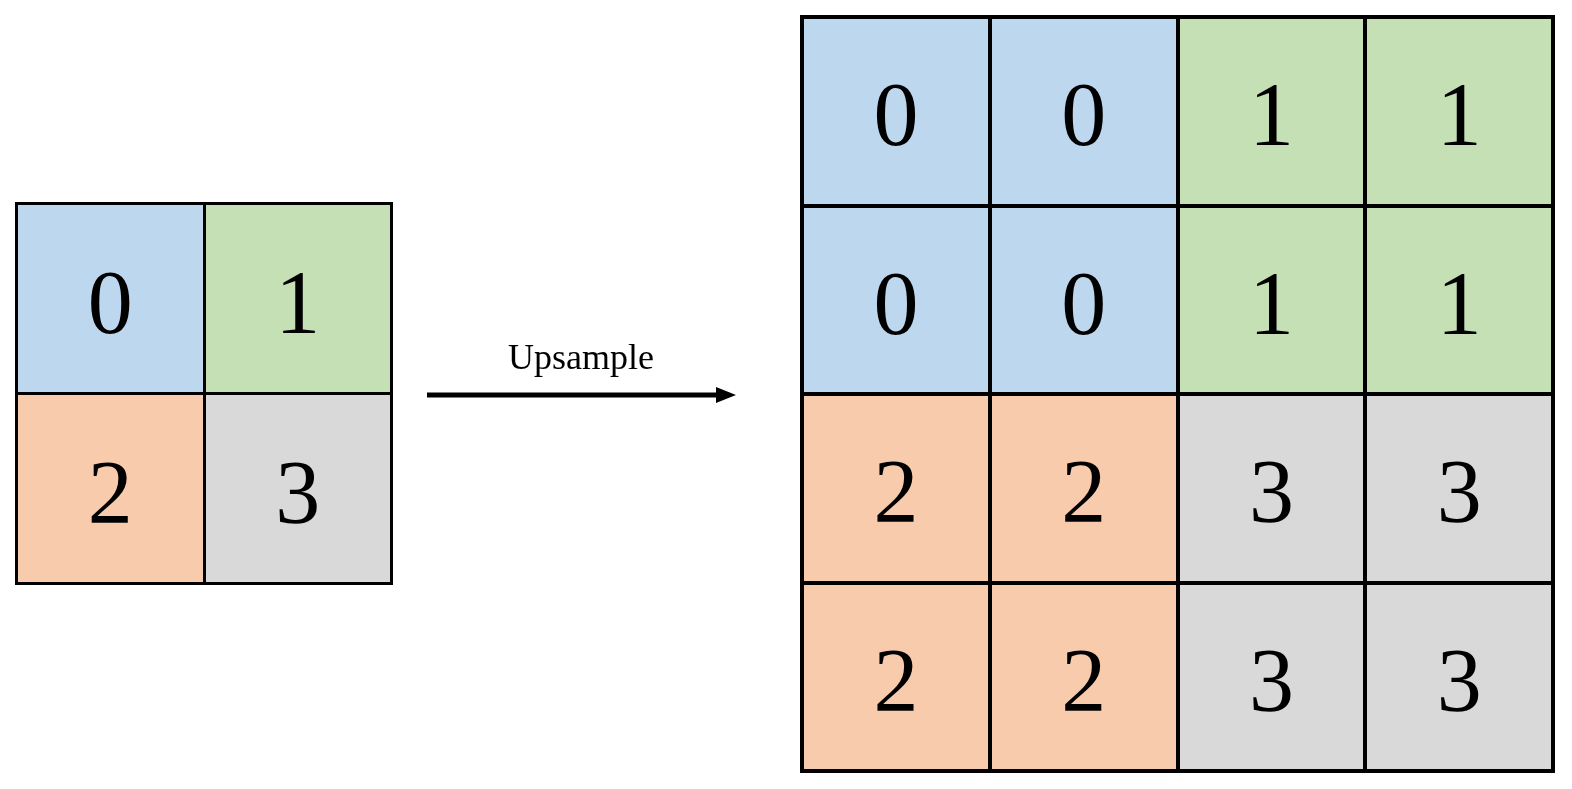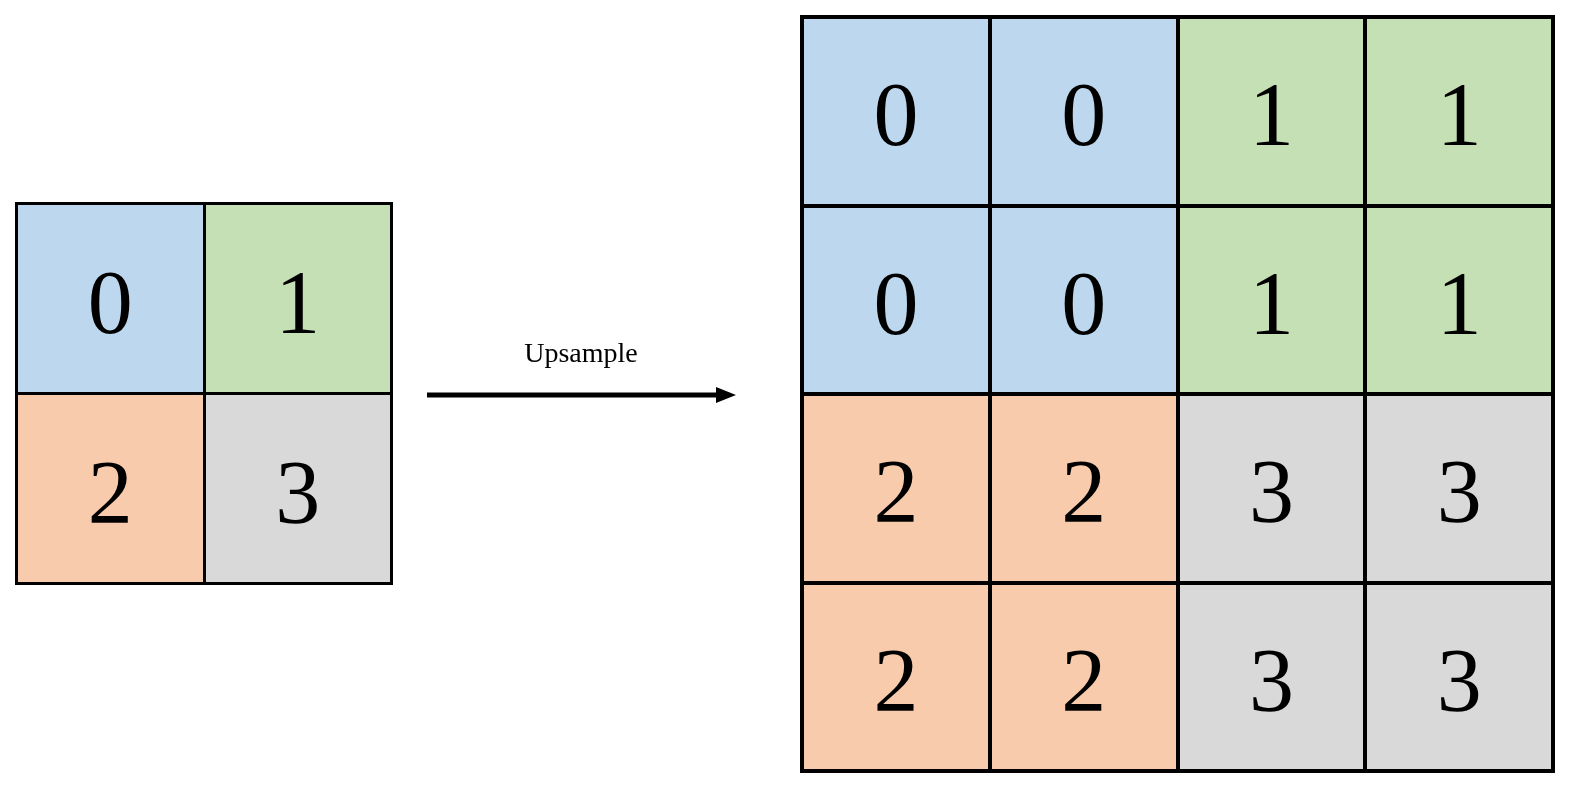--- a/index.html
+++ b/index.html
@@ -57,21 +57,21 @@
     top: 338px;
     width: 312px;
     height: 70px;
   }
   .arrow-label {
     position: absolute;
     left: 0;
     top: 0;
     width: 100%;
     text-align: center;
-    font-size: 28px;
+    font-size: 36px;
     line-height: 1.1;
     color: #000000;
     white-space: nowrap;
   }
   .arrow-svg {
     position: absolute;
     left: 0;
     top: 44px;
     width: 312px;
     height: 26px;

